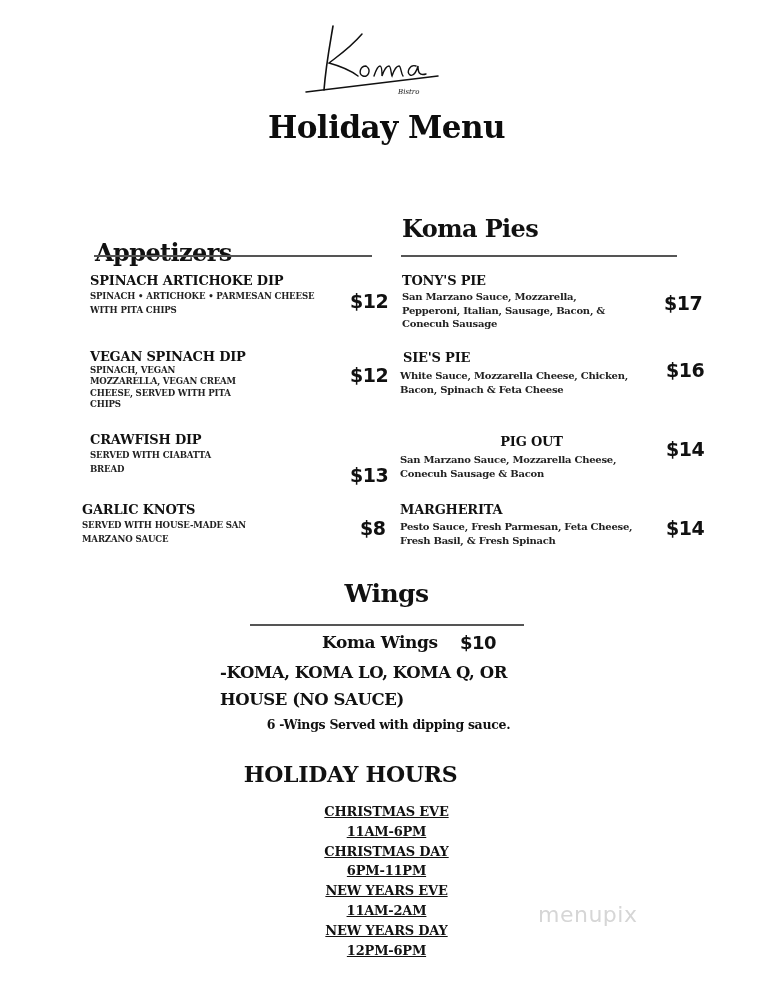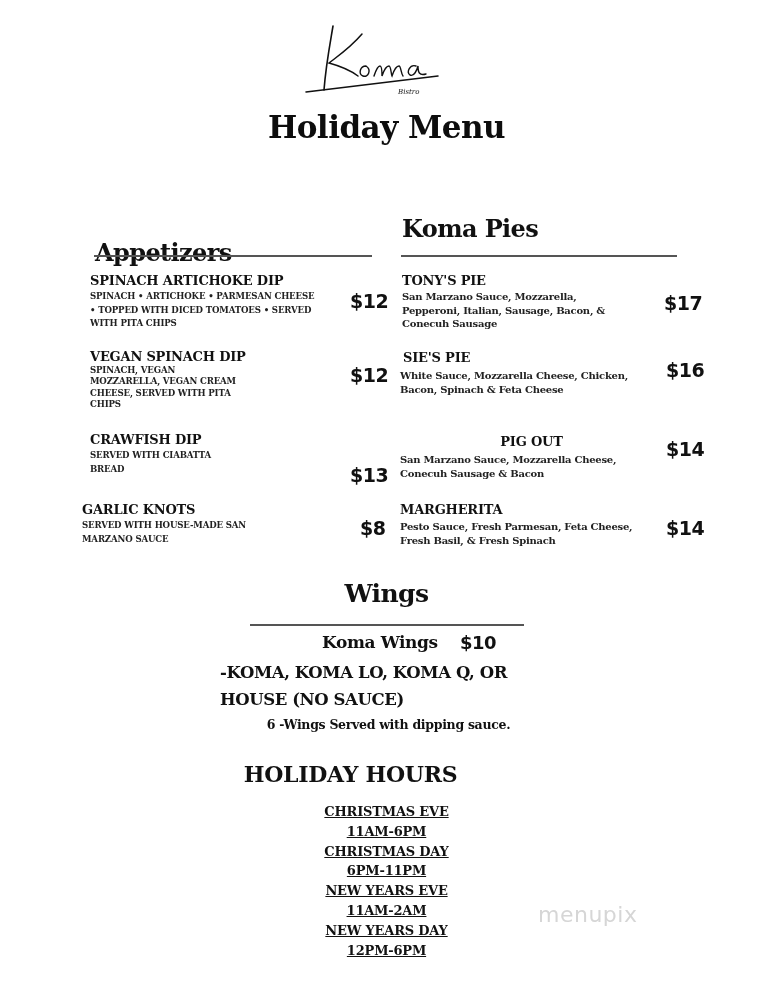--- a/index.html
+++ b/index.html
@@ -58,21 +58,20 @@
 
 <div class="abs title">Holiday Menu</div>
 
 <div class="abs section-head" style="left:95px; top:226px;margin-top:12px;">Appetizers</div>
 <div class="abs rule" style="left:94px; top:255px; width:278px;"></div>
 
 <div class="abs" style="left:90px; top:273px; width:250px;">
   <div class="item-name">SPINACH ARTICHOKE DIP</div>
   <div class="item-desc-caps" style="margin-top:2px;">
     <div>SPINACH • ARTICHOKE • PARMESAN CHEESE</div>
-    <div>• TOPPED WITH DICED TOMATOES • SERVED</div>
     <div>WITH PITA CHIPS</div>
   </div>
 </div>
 <div class="abs price" style="left:350px; top:290px;">$12</div>
 
 <div class="abs" style="left:90px; top:349px; width:250px;">
   <div class="item-name">VEGAN SPINACH DIP</div>
   <div class="item-desc-caps" style="margin-top:1px; line-height:11.3px;">
     <div>SPINACH, VEGAN</div>
     <div>MOZZARELLA, VEGAN CREAM</div>

